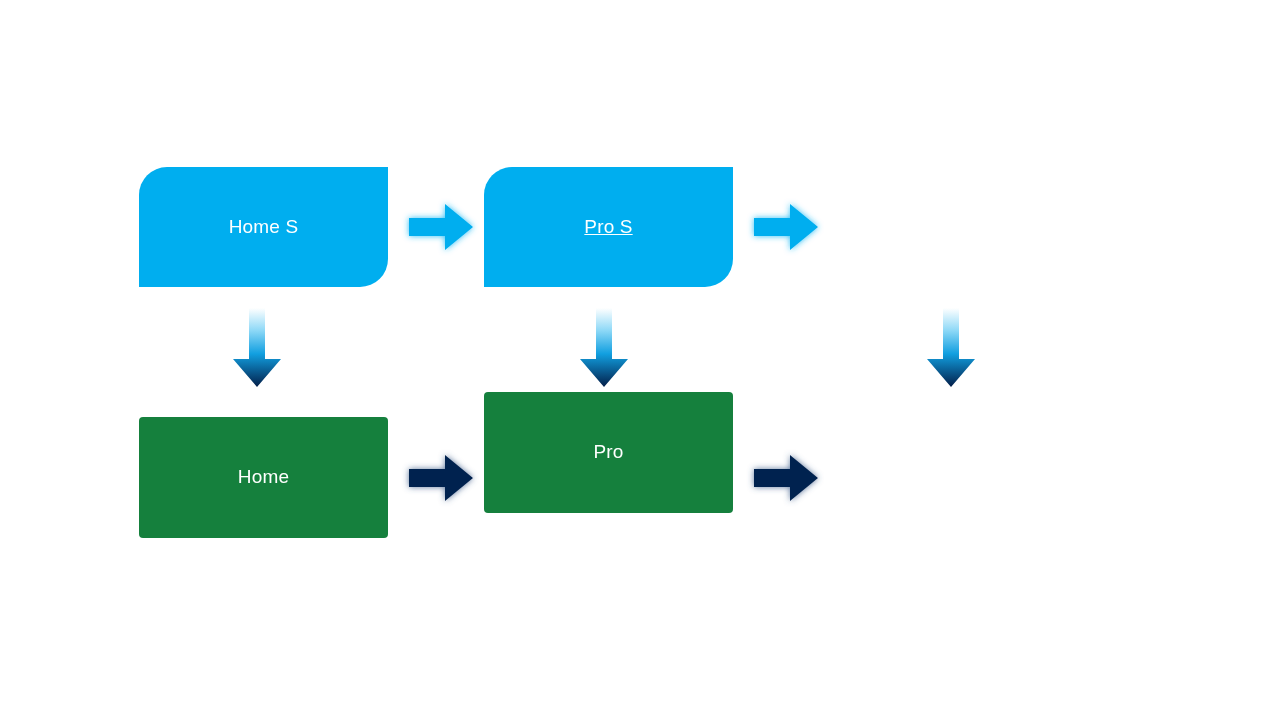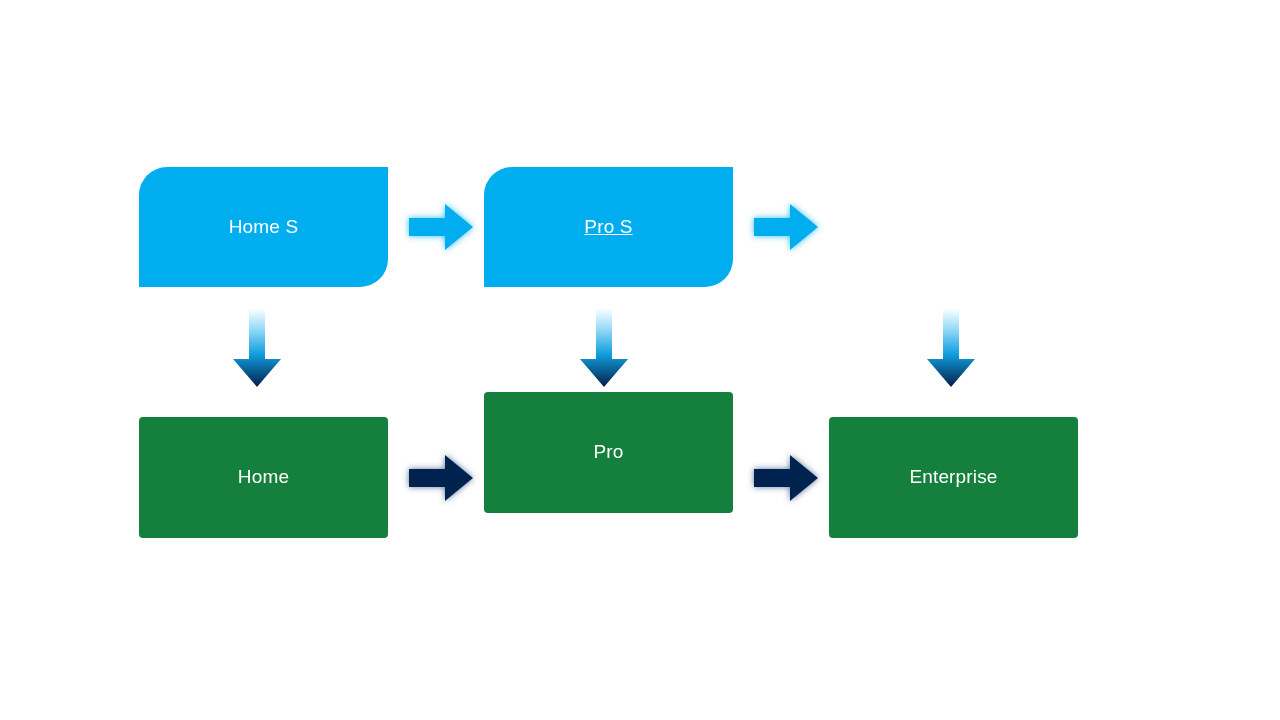--- a/index.html
+++ b/index.html
@@ -150,23 +150,20 @@
   </div>
 
   <div class="node tier-base" style="left:139px; top:417px; width:249px; height:121px;">
     <span class="node-label">Home</span>
   </div>
 
   <div class="node tier-base" style="left:484px; top:392px; width:249px; height:121px;">
     <span class="node-label">Pro</span>
   </div>
 
-  <div class="node tier-base" style="left:829px; top:417px; width:249px; height:121px;">
-    <span class="node-label">Enterprise</span>
-  </div>
 
   <div class="h-arrow" style="left:406px; top:452px;">
     <svg viewBox="0 0 70 52" xmlns="http://www.w3.org/2000/svg" aria-hidden="true">
       <defs>
         <filter id="glowNavy1" x="-60%" y="-60%" width="220%" height="220%">
           <feDropShadow dx="0" dy="0" stdDeviation="3.2" flood-color="#415f8c" flood-opacity="0.85"></feDropShadow>
         </filter>
       </defs>
       <path filter="url(#glowNavy1)" fill="#04244f" d="M 3 17 L 39 17 L 39 3 L 67 26 L 39 49 L 39 35 L 3 35 Z"></path>
     </svg>

